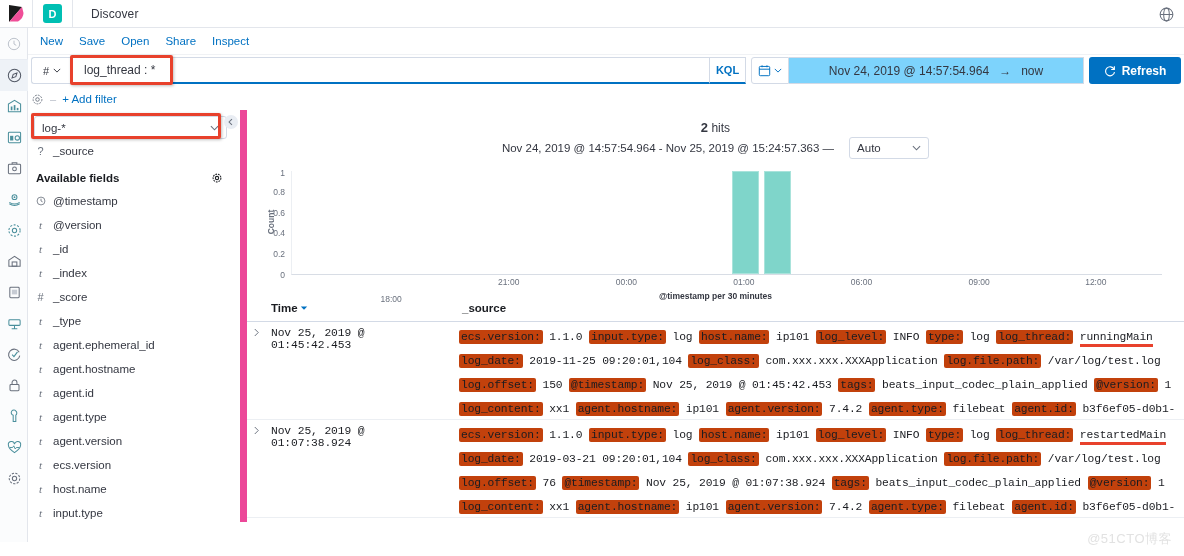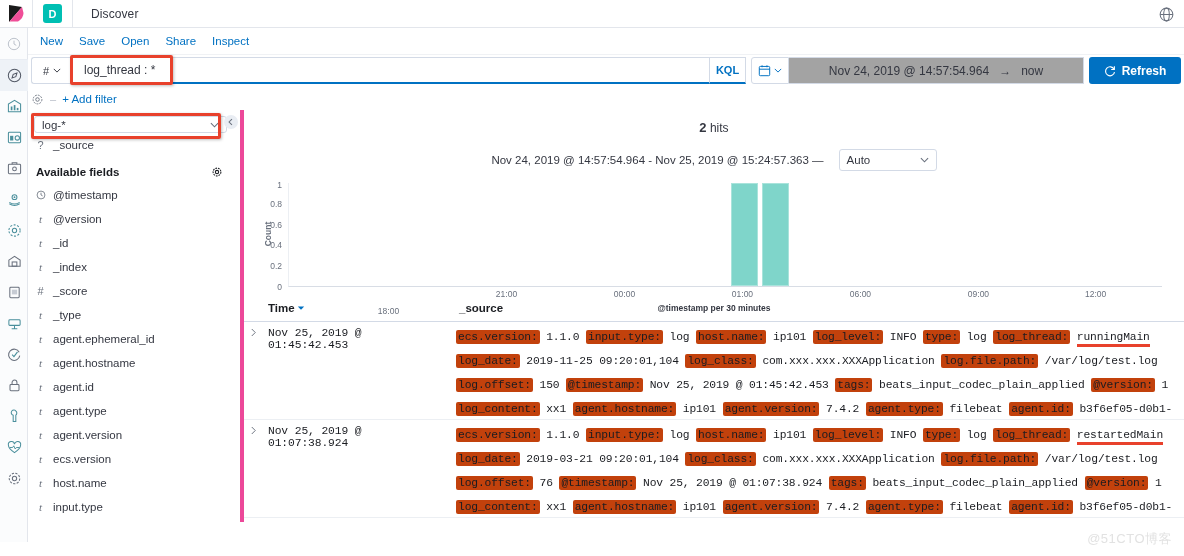--- a/index.html
+++ b/index.html
@@ -70,21 +70,21 @@
     width:36px; border:1px solid #d3dae6; border-left:none; background:#fff;
     border-bottom:2px solid #0071c2;
     display:flex; align-items:center; justify-content:center;
     font-size:11px; color:#0071c2; font-weight:700;
   }
   .qb-datebtn {
     width:38px; margin-left:5px; border:1px solid #d3dae6; background:#fff;
     border-radius:3px 0 0 3px; display:flex; align-items:center; justify-content:center; gap:3px;
   }
   .qb-daterange {
-    width:295px; border:1px solid #d3dae6; border-left:none; background:#a3a3a3;
+    width:295px; border:1px solid #d3dae6; border-left:none; background:#7dd3fc;
     display:flex; align-items:center; justify-content:center; gap:10px;
     font-size:12px; color:#343741;
   }
   .qb-refresh {
     width:92px; margin-left:5px; background:#0071c2; color:#fff;
     border-radius:3px; display:flex; align-items:center; justify-content:center; gap:6px;
     font-size:12px; font-weight:600;
   }
   
   .redbox-query {
@@ -99,21 +99,21 @@
     display:flex; align-items:center; gap:6px;
   }
   .addfilter { font-size:11.5px; color:#0071c2; }
 
   
   .sidebar {
     position:absolute; left:28px; top:110px; width:205px; height:446px;
     background:#fff; overflow:hidden;
   }
   .index-select {
-    margin:6px 6px 0 6px; height:17px; border:1px solid #d3dae6; border-radius:3px;
+    margin:6px 6px 0 6px; height:23px; border:1px solid #d3dae6; border-radius:3px;
     background:#fff; display:flex; align-items:center; justify-content:space-between;
     padding:0 7px; font-size:11.5px; color:#343741;
   }
   .redbox-index {
     position:absolute; left:31px; top:113px; width:190px; height:26px;
     border:3px solid #e8412c; border-radius:2px; pointer-events:none;
     box-shadow: 1px 1px 3px rgba(0,0,0,.25);
   }
   .fld-group-title {
     font-size:11.5px; font-weight:bold; color:#1a1c21;
@@ -130,30 +130,30 @@
 
   
   .collapse-handle {
     position:absolute; left:224px; top:115px; width:14px; height:14px;
     border-radius:50%; background:#e9edf3; display:flex; align-items:center; justify-content:center;
   }
 
   
   .main {
     position:absolute; left:240px; top:110px; width:944px; height:412px;
-    border-left:4px solid #ec4899; background:#fff;
+    border-left:7px solid #ec4899; background:#fff;
   }
   .hits-line { text-align:center; padding-top:10px; font-size:12px; color:#343741; }
   .hits-num { font-weight:bold; font-size:13px; }
   .range-line {
     display:flex; align-items:center; justify-content:center; gap:15px;
-    margin-top:14px; font-size:11.5px; color:#343741;
+    margin-top:2px; font-size:11.5px; color:#343741;
   }
   .interval-select {
-    width:98px; height:22px; border:1px solid #d3dae6; border-radius:3px; background:#fff;
+    width:80px; height:22px; border:1px solid #d3dae6; border-radius:3px; background:#fff;
     display:flex; align-items:center; justify-content:space-between; padding:0 7px;
     font-size:11.5px; color:#343741;
   }
 
   
   .chart-wrap { position:relative; margin-top:12px; height:130px; }
   .y-label {
     position:absolute; left:12px; top:46px; font-size:8.5px; color:#69707d;
     font-weight:bold; transform:rotate(-90deg); transform-origin:center;
   }

